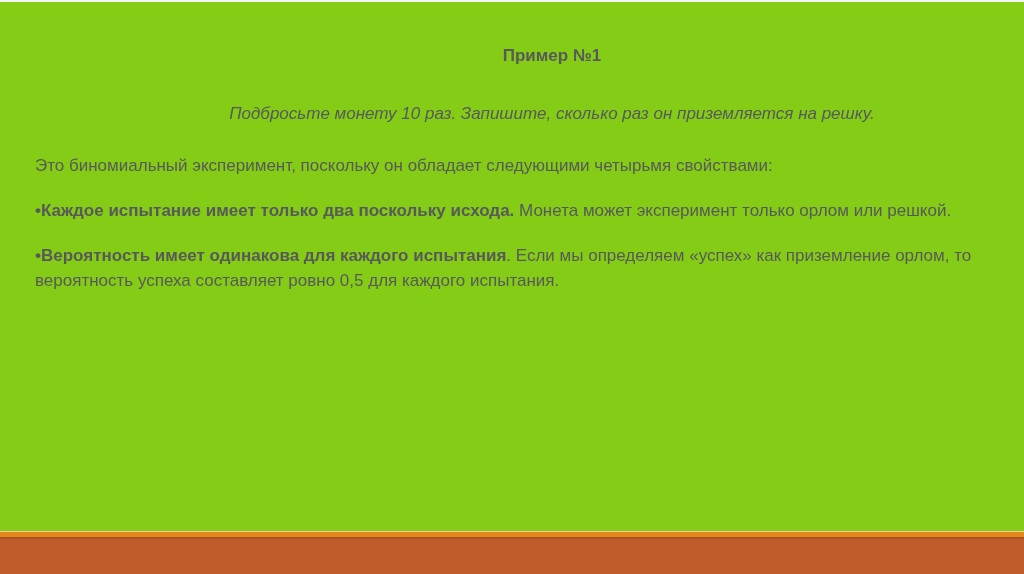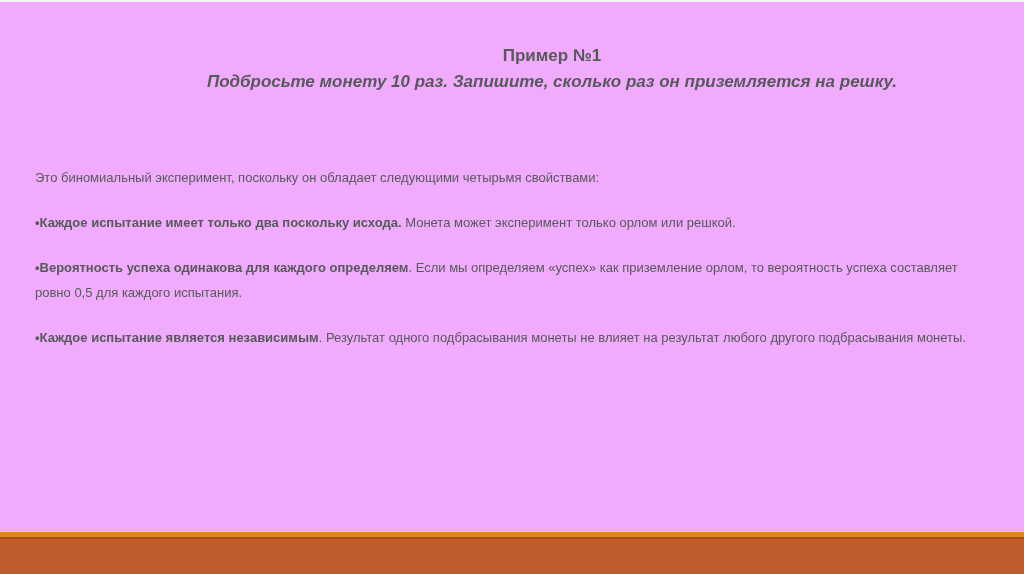--- a/index.html
+++ b/index.html
@@ -5,49 +5,50 @@
   html, body {
     margin: 0;
     padding: 0;
     background: #ffffff;
     font-family: "Liberation Sans", sans-serif;
   }
   .slide {
     position: relative;
     width: 1024px;
     height: 574px;
-    background: #f0abfc;
+    background: #84cc16;
     overflow: hidden;
     border-top: 2px solid #f4f4f4;
     box-sizing: border-box;
   }
   .header {
     position: absolute;
     top: 41px;
     left: 80px;
     right: 0;
     text-align: center;
     color: #58595b;
     font-size: 17px;
     line-height: 26px;
   }
   .slide-title {
     font-weight: bold;
   }
   .slide-subtitle {
-    font-weight: bold;
+    font-weight: normal;
     font-style: italic;
+    margin-top: 32px;
   }
   .body-text {
     position: absolute;
-    top: 163px;
+    top: 151px;
     left: 35px;
     width: 950px;
     color: #58595b;
-    font-size: 13px;
+    font-size: 17px;
     line-height: 25px;
   }
   .body-text p {
     margin: 0 0 20px 0;
   }
   .lead {
     font-weight: bold;
   }
   .lead-italic {
     font-weight: bold;
@@ -75,23 +76,22 @@
     <div class="slide-subtitle">Подбросьте монету 10 раз. Запишите, сколько раз он приземляется на решку.</div>
   </div>
 
   <div class="body-text">
 
     <p><span>Это биномиальный эксперимент, поскольку он обладает следующими четырьмя свойствами:</span></p>
 
 
     <p><span class="lead">•</span><span class="lead">Каждое испытание имеет только два поскольку исхода.</span><span class="lead-italic"></span><span class="lead"></span><span> Монета может эксперимент только орлом или решкой.</span></p>
 
-    <p><span class="lead">•</span><span class="lead">Вероятность успеха одинакова для каждого определяем</span><span class="lead-italic"></span><span class="lead"></span><span>. Если мы определяем «успех» как приземление орлом, то вероятность успеха составляет ровно 0,5 для каждого испытания.</span></p>
+    <p><span class="lead">•</span><span class="lead">Вероятность имеет одинакова для каждого испытания</span><span class="lead-italic"></span><span class="lead"></span><span>. Если мы определяем «успех» как приземление орлом, то вероятность успеха составляет ровно 0,5 для каждого испытания.</span></p>
 
-    <p><span class="lead">•</span><span class="lead">Каждое испытание является независимым</span><span class="lead-italic"></span><span class="lead"></span><span>. Результат одного подбрасывания монеты не влияет на результат любого другого подбрасывания монеты.</span></p>
 
   </div>
 
   <div class="footer-band">
     <div class="stripe-cream"></div>
     <div class="stripe-orange"></div>
     <div class="stripe-dark"></div>
     <div class="stripe-rust"></div>
   </div>
 

